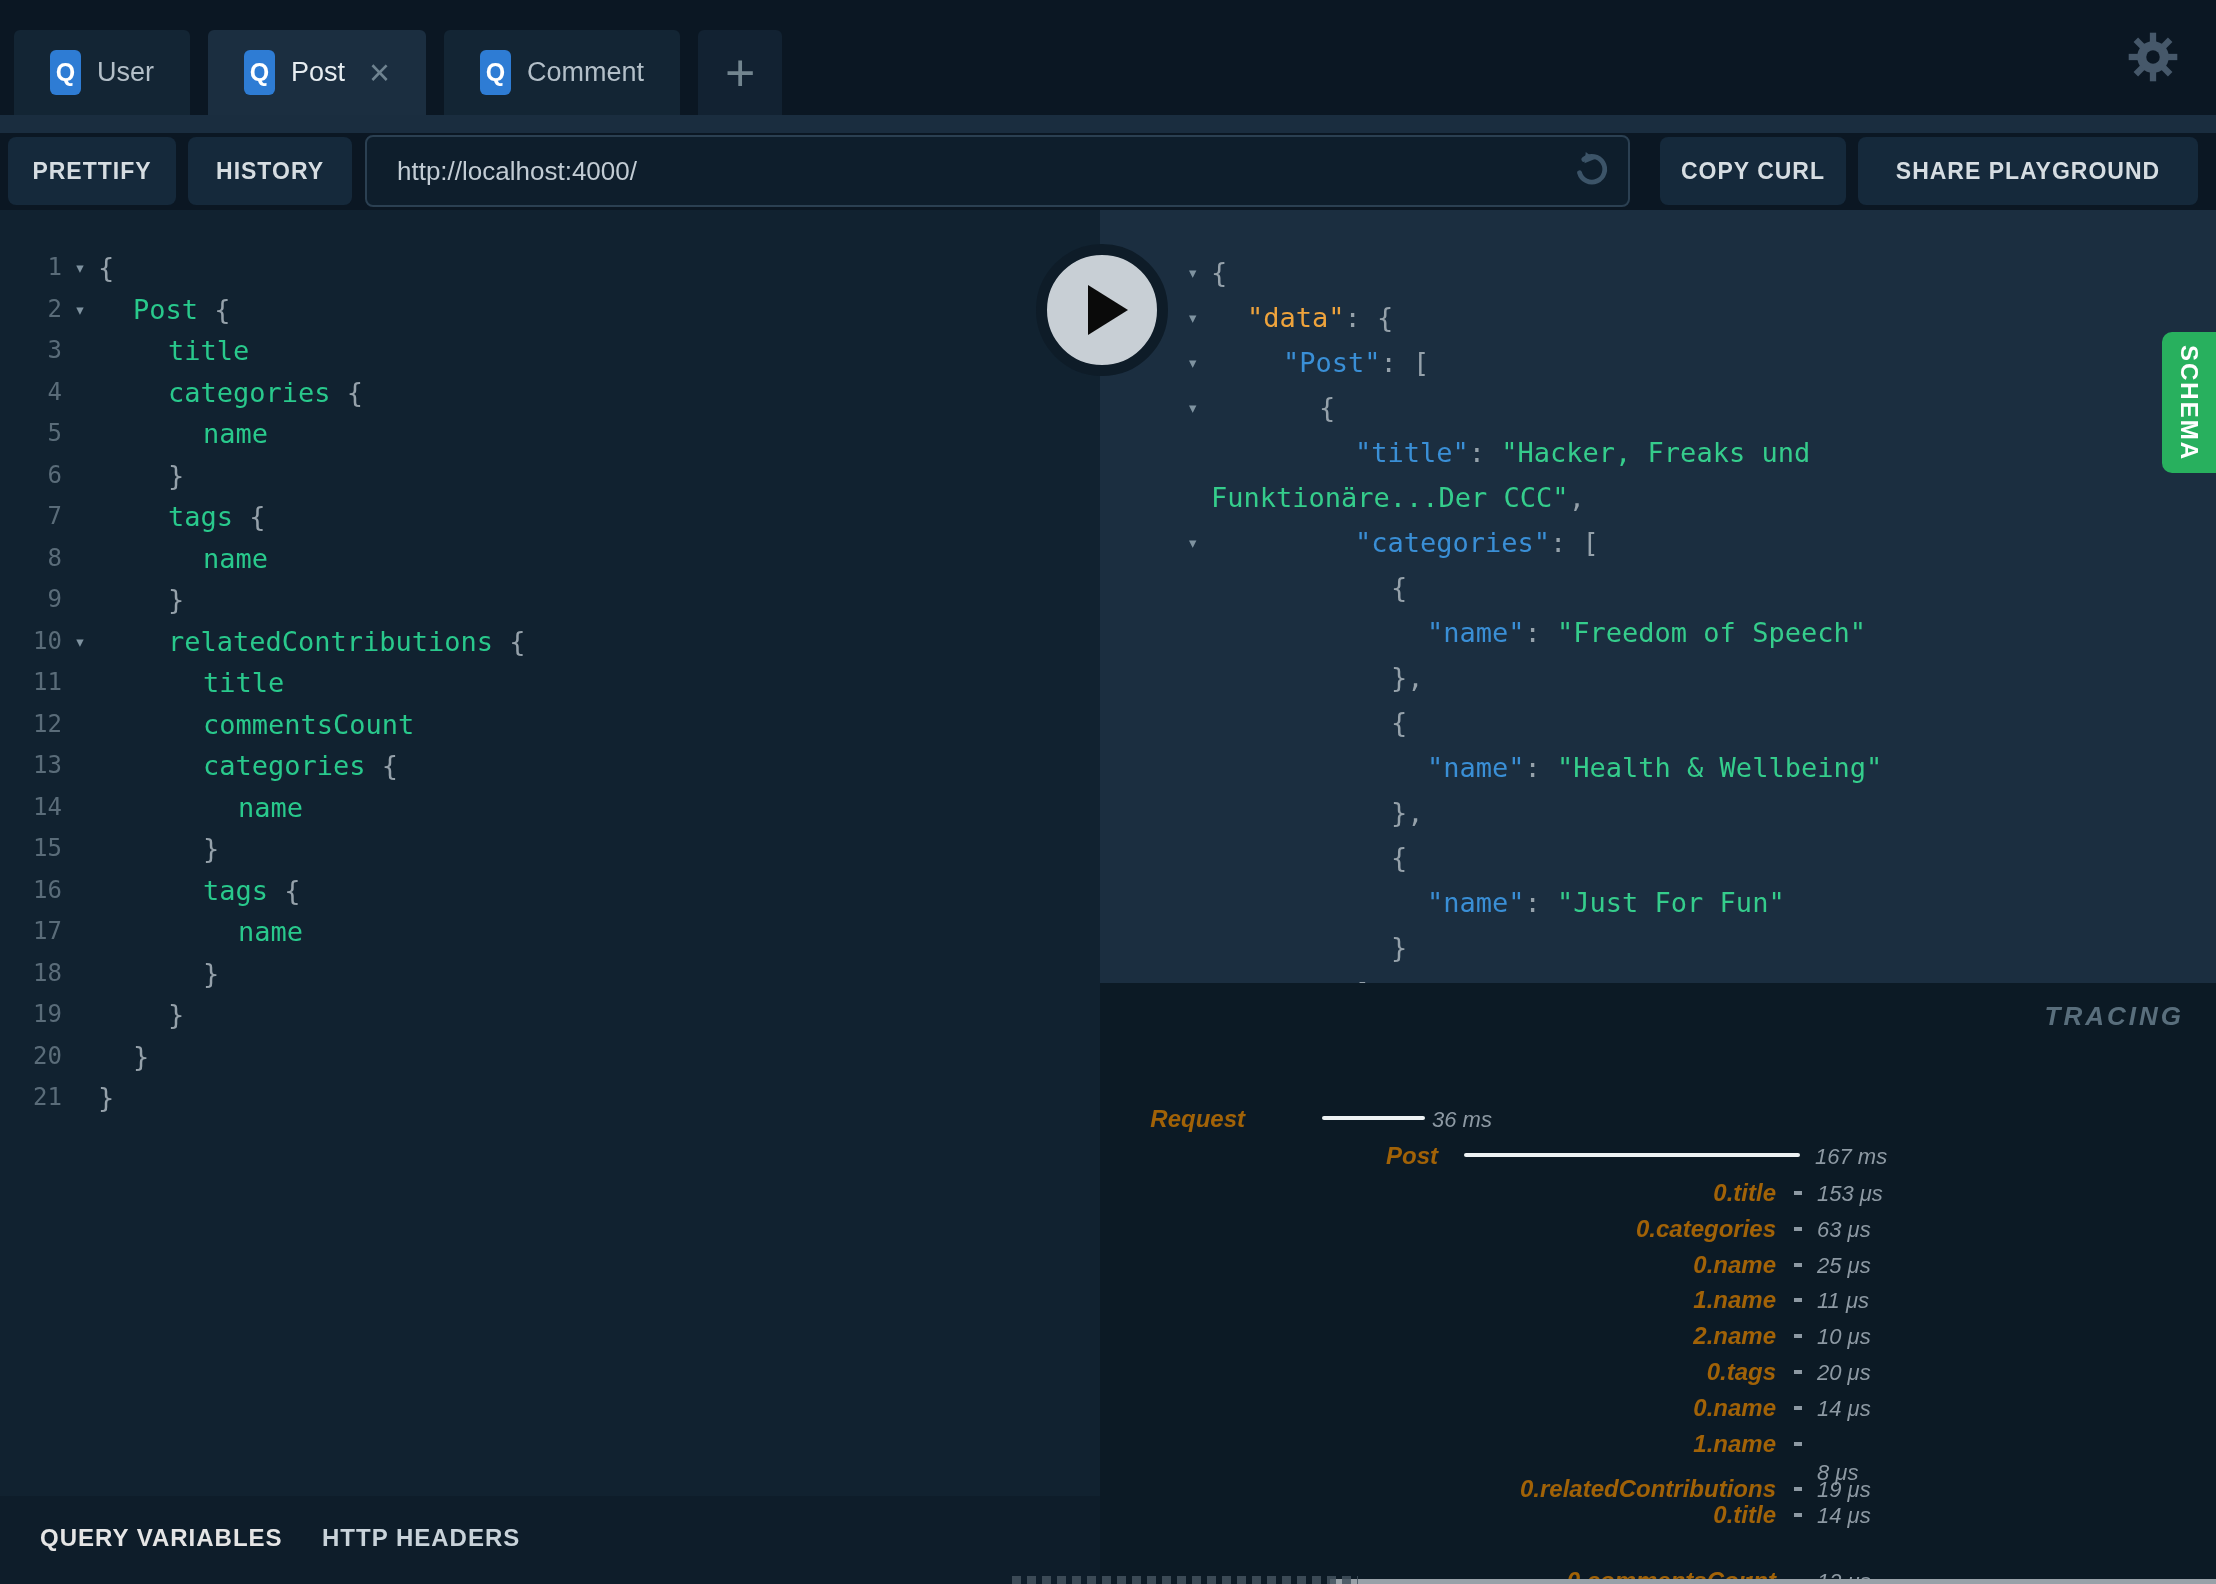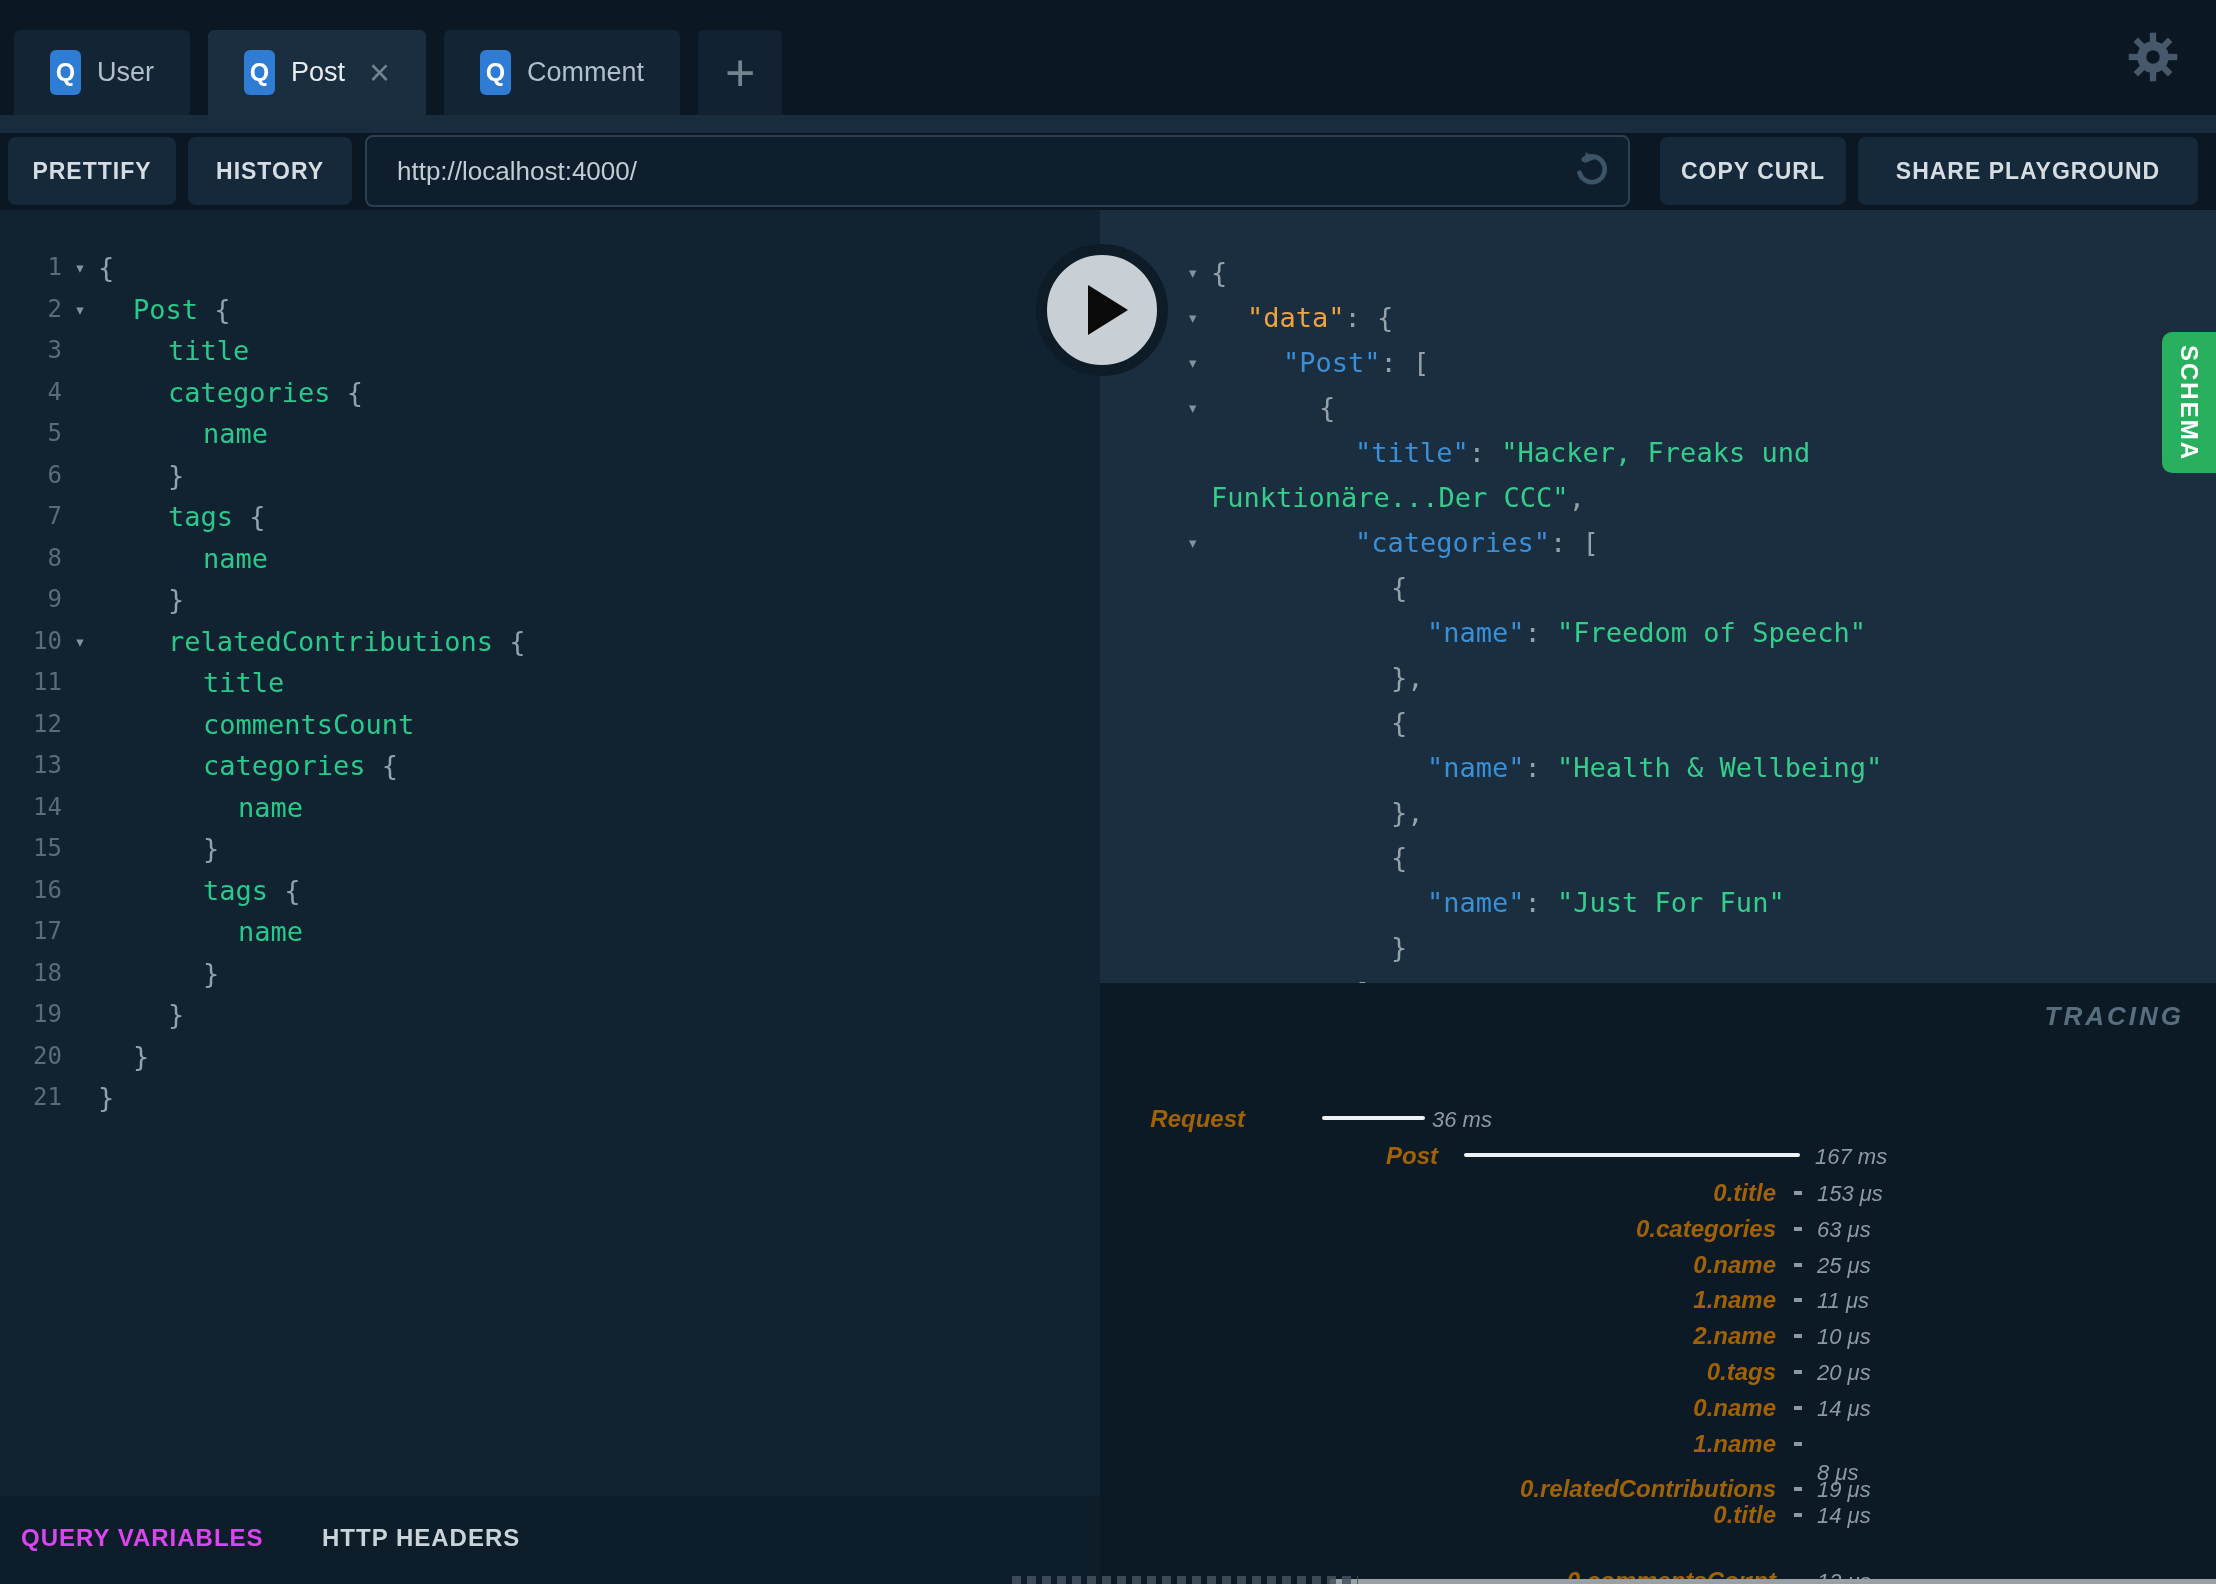--- a/index.html
+++ b/index.html
@@ -45,21 +45,21 @@
   .fold{width:36px;text-align:center;color:#7f93a0;font-size:19px;flex:none;}
   .code{white-space:pre;}
   .tk-f{color:#29c98c;}
   .tk-p{color:#95a1aa;}
   .tk-k{color:#3a8fd6;}
   .tk-o{color:#eea33c;}
   .tk-s{color:#35cd8c;}
 
   .vars-bar{position:absolute;left:0;bottom:0;width:1100px;height:88px;background:#0e1d2a;}
   .vars-label{position:absolute;top:28px;font-size:24px;font-weight:bold;letter-spacing:1px;cursor:pointer;}
-  .vars-label.qv{left:21px;color:#d946ef;}
+  .vars-label.qv{left:40px;color:#e5e5e5;}
   .vars-label.hh{left:322px;color:#c9d3da;}
 
   
   .response-pane{position:absolute;left:1100px;top:210px;right:0;height:773px;background:#1b2e40;
                  overflow:hidden;font-family:"DejaVu Sans Mono",monospace;font-size:27px;}
   .resp-row{position:absolute;left:0;right:0;height:45px;line-height:45px;}
   .resp-fold{position:absolute;left:87px;top:0;color:#7f93a0;font-size:19px;}
   .resp-code{display:block;white-space:pre;}
 
   

